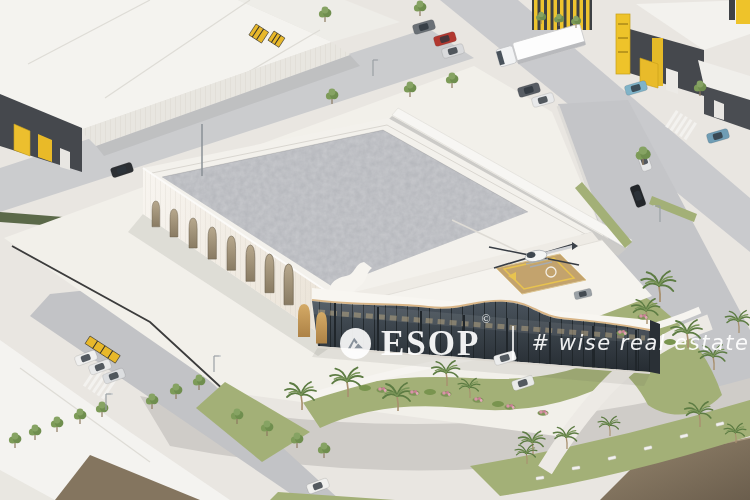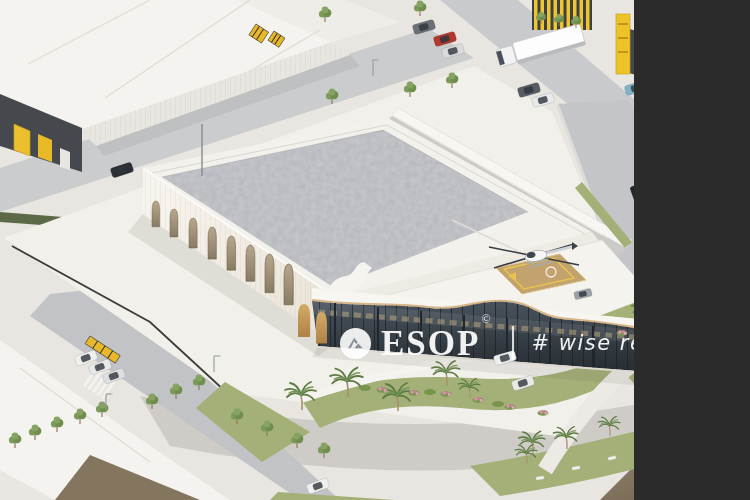--- a/index.html
+++ b/index.html
@@ -1,16 +1,16 @@
 <!DOCTYPE html>
 <html><head>
 <meta charset="utf-8">
 <style>
   html,body{margin:0;padding:0;background:#2b2b2b;}
-  .stage{position:relative;width:634px;height:500px;overflow:hidden;
+  .stage{position:relative;width:750px;height:500px;overflow:hidden;
          font-family:"Liberation Sans",sans-serif;background:#e9e6e1;}
   .stage svg{position:absolute;inset:0;display:block;}
   .watermark{position:absolute;left:340px;top:320px;height:46px;display:flex;
              align-items:center;gap:10px;pointer-events:none;}
   .wm-logo{width:31px;height:31px;border-radius:50%;background:rgba(255,255,255,.9);
            display:flex;align-items:center;justify-content:center;flex:0 0 auto;}
   .wm-logo svg{position:static;width:21px;height:21px;}
   .wm-brand{font-family:"Liberation Serif",serif;font-weight:bold;font-size:35px;
             letter-spacing:2px;color:rgba(255,255,255,.93);line-height:1;}
   .wm-copy{font-family:"Liberation Serif",serif;font-size:12px;color:rgba(255,255,255,.9);

